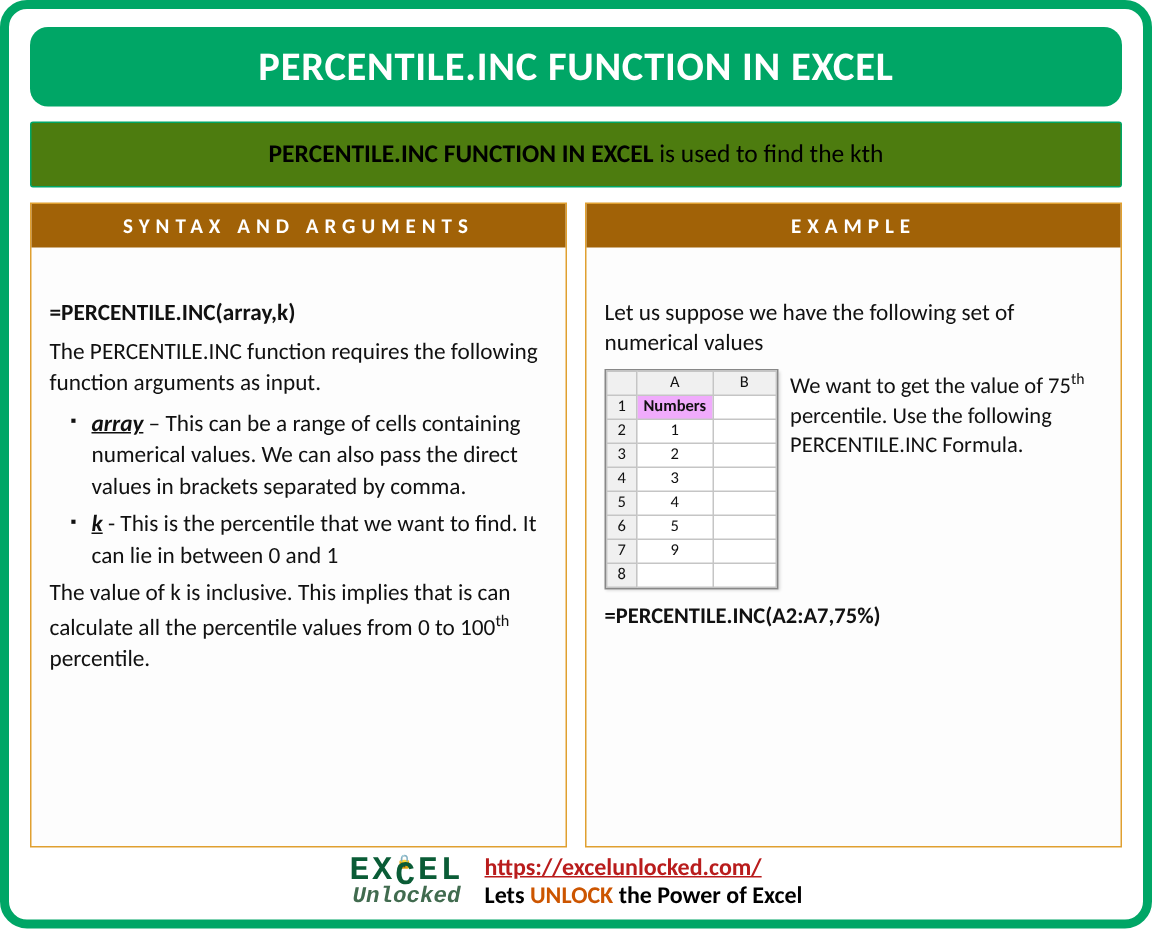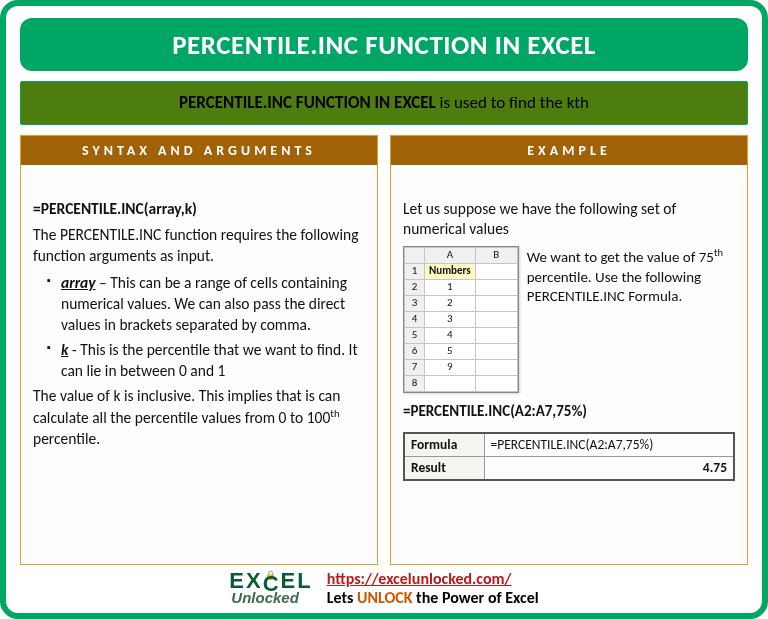--- a/index.html
+++ b/index.html
@@ -83,21 +83,21 @@
   .mini-table th, .mini-table td {
     border: 1px solid #c5c5c5;
     text-align: center;
     min-width: 20px;
     padding: 0 4px;
     height: 16px;
   }
   .mini-table .corner { background: #f0f0f0; width: 14px; }
   .mini-table .colhdr { background: #f0f0f0; width: 42px; font-weight: normal; }
   .mini-table .rowhdr { background: #f0f0f0; width: 14px; font-weight: normal; }
-  .mini-table .bold-cell { font-weight: 700; background:#fef9c3;}
+  .mini-table .bold-cell { font-weight: 700; background:#f0abfc;}
   .example-desc { flex: 1; font-size: 15px; line-height: 1.3; }
   .formula-line { font-weight: 700; font-size: 15px; margin: 6px 0 10px 0; }
   .result-table {
     width: 100%;
     border: 2px solid #555;
     border-collapse: collapse;
     font-size: 13.5px;
   }
   .result-table td {
     border: 1px solid #999;
@@ -106,21 +106,21 @@
   .result-table .lbl { font-weight: 700; background: #f5f5f0; width: 80px; }
   .result-table .val-right { text-align: right; font-weight: 700; }
   .footer {
     display: flex;
     align-items: center;
     justify-content: center;
     gap: 14px;
     padding: 4px 0 0 0;
   }
   .logo {
-    font-family: Liberation Sans, sans-serif;
+    font-family: Liberation Mono, monospace;
     font-size: 22px;
     font-weight: 700;
     color: #0a5c36;
     line-height: 0.9;
     display: flex;
     flex-direction: column;
     align-items: flex-start;
   }
   .logo .row1 { letter-spacing: 2px; display:flex; align-items:center; }
   .logo .row1 .x-wrap { display:inline-flex; flex-direction:column; align-items:center; line-height:0.5; }
@@ -207,32 +207,20 @@
                   <th class="rowhdr">8</th>
                   <td></td>
                   <td></td>
                 </tr>
           </tbody>
             </table>
         </div>
         <div class="example-desc"><span>We want to get the value of 75</span><sup>th</sup><span> percentile. Use the following PERCENTILE.INC Formula.</span></div>
       </div>
       <div class="formula-line">=PERCENTILE.INC(A2:A7,75%)</div>
-      <table class="result-table">
-        <tbody>
-            <tr>
-              <td class="lbl">Formula</td>
-              <td>=PERCENTILE.INC(A2:A7,75%)</td>
-            </tr>
-        <tr>
-              <td class="lbl">Result</td>
-              <td class="val-right">4.75</td>
-            </tr>
-      </tbody>
-        </table>
     </div>
   </div>
 
 </div>
 
 <div class="footer">
   <div class="logo">
     <span class="row1">
         <span>EX</span>
         <span class="x-wrap">

